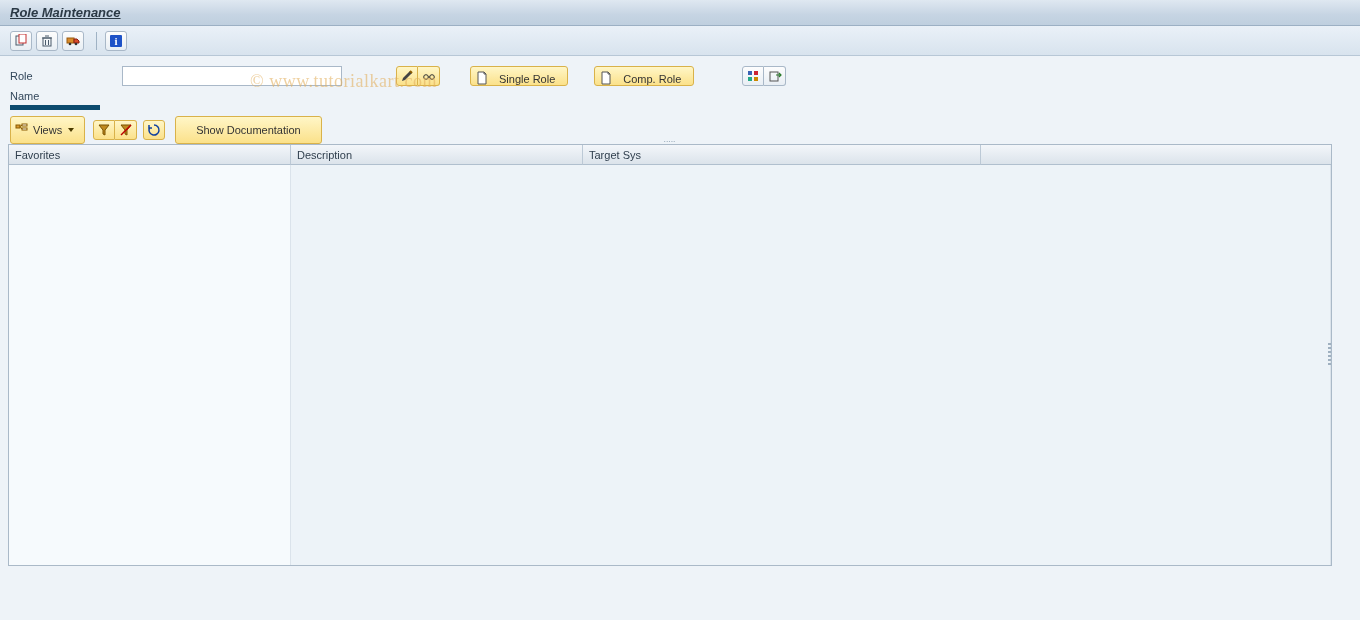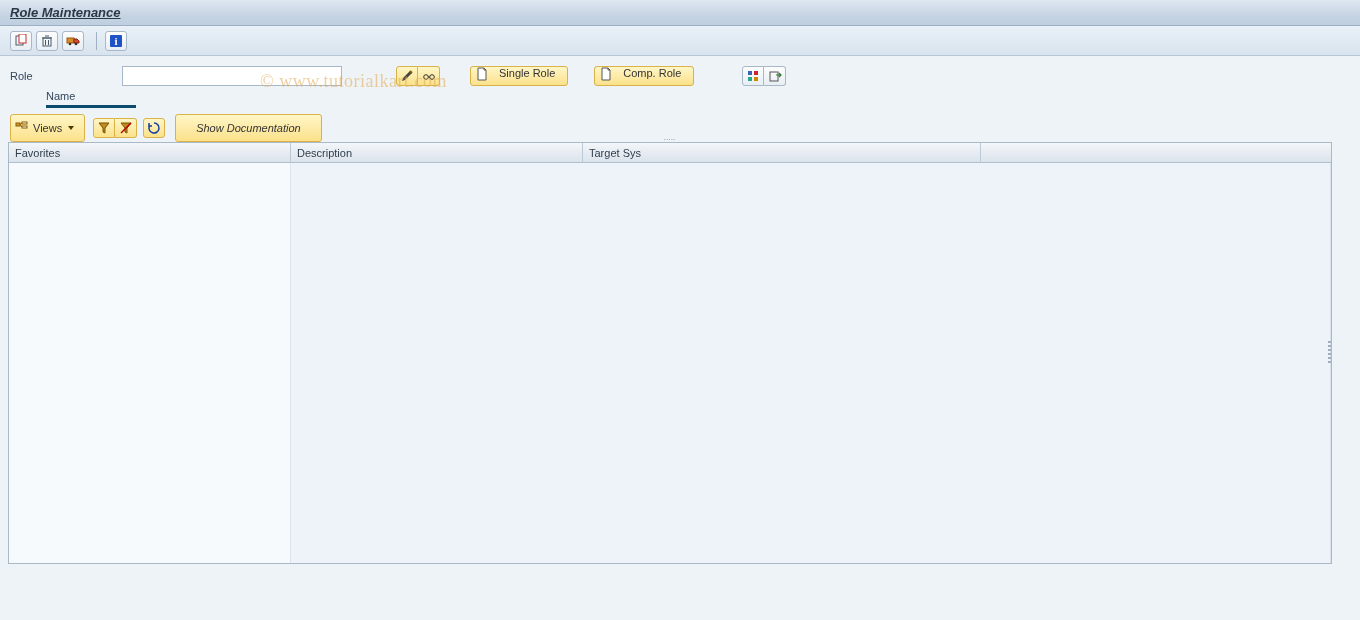--- a/index.html
+++ b/index.html
@@ -68,21 +68,21 @@
   .icogrp .icobtn:first-child { border-radius: 3px 0 0 3px; }
   .icogrp .icobtn:last-child  { border-radius: 0 3px 3px 0; border-left: none; }
 
   
   .create-btn {
     height: 20px;
     border: 1px solid #d9b24a;
     border-radius: 3px;
     background: linear-gradient(to bottom, #fff6c7, #fbe18a);
     display: inline-flex;
-    align-items: flex-start;
+    align-items: flex-end;
     padding: 0 12px 0 4px;
     margin-left: 4px;
     cursor: pointer;
     font-size: 11px;
     color: #333;
   }
   .create-btn .doc-glyph {
     display: inline-flex; width: 14px; height: 14px;
     margin-right: 10px;
   }
@@ -132,23 +132,22 @@
   .name-row {
     display: flex;
     align-items: center;
     padding: 0 10px 8px 10px;
     gap: 6px;
   }
   .name-row .lbl {
     width: 90px;
     color: #33475b;
     font-size: 11px;
-    border-bottom: 3px solid #0c4a6e;
+    border-bottom: 5px solid #0c4a6e;
     padding-bottom: 3px;
-    margin-left: 36px;
   }
 
   
   .subtoolbar {
     height: 26px;
     display: flex; align-items: center;
     padding: 2px 10px 4px 10px;
   }
 
   
@@ -212,21 +211,21 @@
     right: 0;
     top: 50%;
     transform: translateY(-50%);
     width: 3px; height: 24px;
     background: repeating-linear-gradient(to bottom, #9fb0c0 0 2px, transparent 2px 4px);
   }
 
   
   .watermark {
     position: absolute;
-    top: 45px; left: 260px;
+    top: 45px; left: 250px;
     font-size: 18px;
     color: rgba(226,176,96,0.6);
     font-family: Georgia, 'Times New Roman', serif;
     letter-spacing: 0.5px;
     pointer-events: none;
     user-select: none;
   }
 
   
   .glyph svg { width: 14px; height: 14px; display: block; }
@@ -394,21 +393,21 @@
     <span class="glyph">
       <svg viewBox="0 0 14 14">
           <path d="M7 2 a5 5 0 1 1 -4.5 2.8" fill="none" stroke="#1040a0" stroke-width="1.5"></path>
           <path d="M2 2 v3 h3" fill="none" stroke="#1040a0" stroke-width="1.5"></path>
         </svg>
     </span>
   </button>
 
   <span style="width:6px"></span>
 
-  <button class="yellow-btn" style="padding:12px 20px;font-style:italic;">
+  <button class="yellow-btn" style="padding:12px 20px;">
     <span>Show Documentation</span>
   </button>
 </div>
 
 <div class="table-area">
   <div class="splitter-notch">•••••</div>
 
   <div class="table-header">
     <div class="th fav">Favorites</div>
     <div class="th desc">Description</div>

